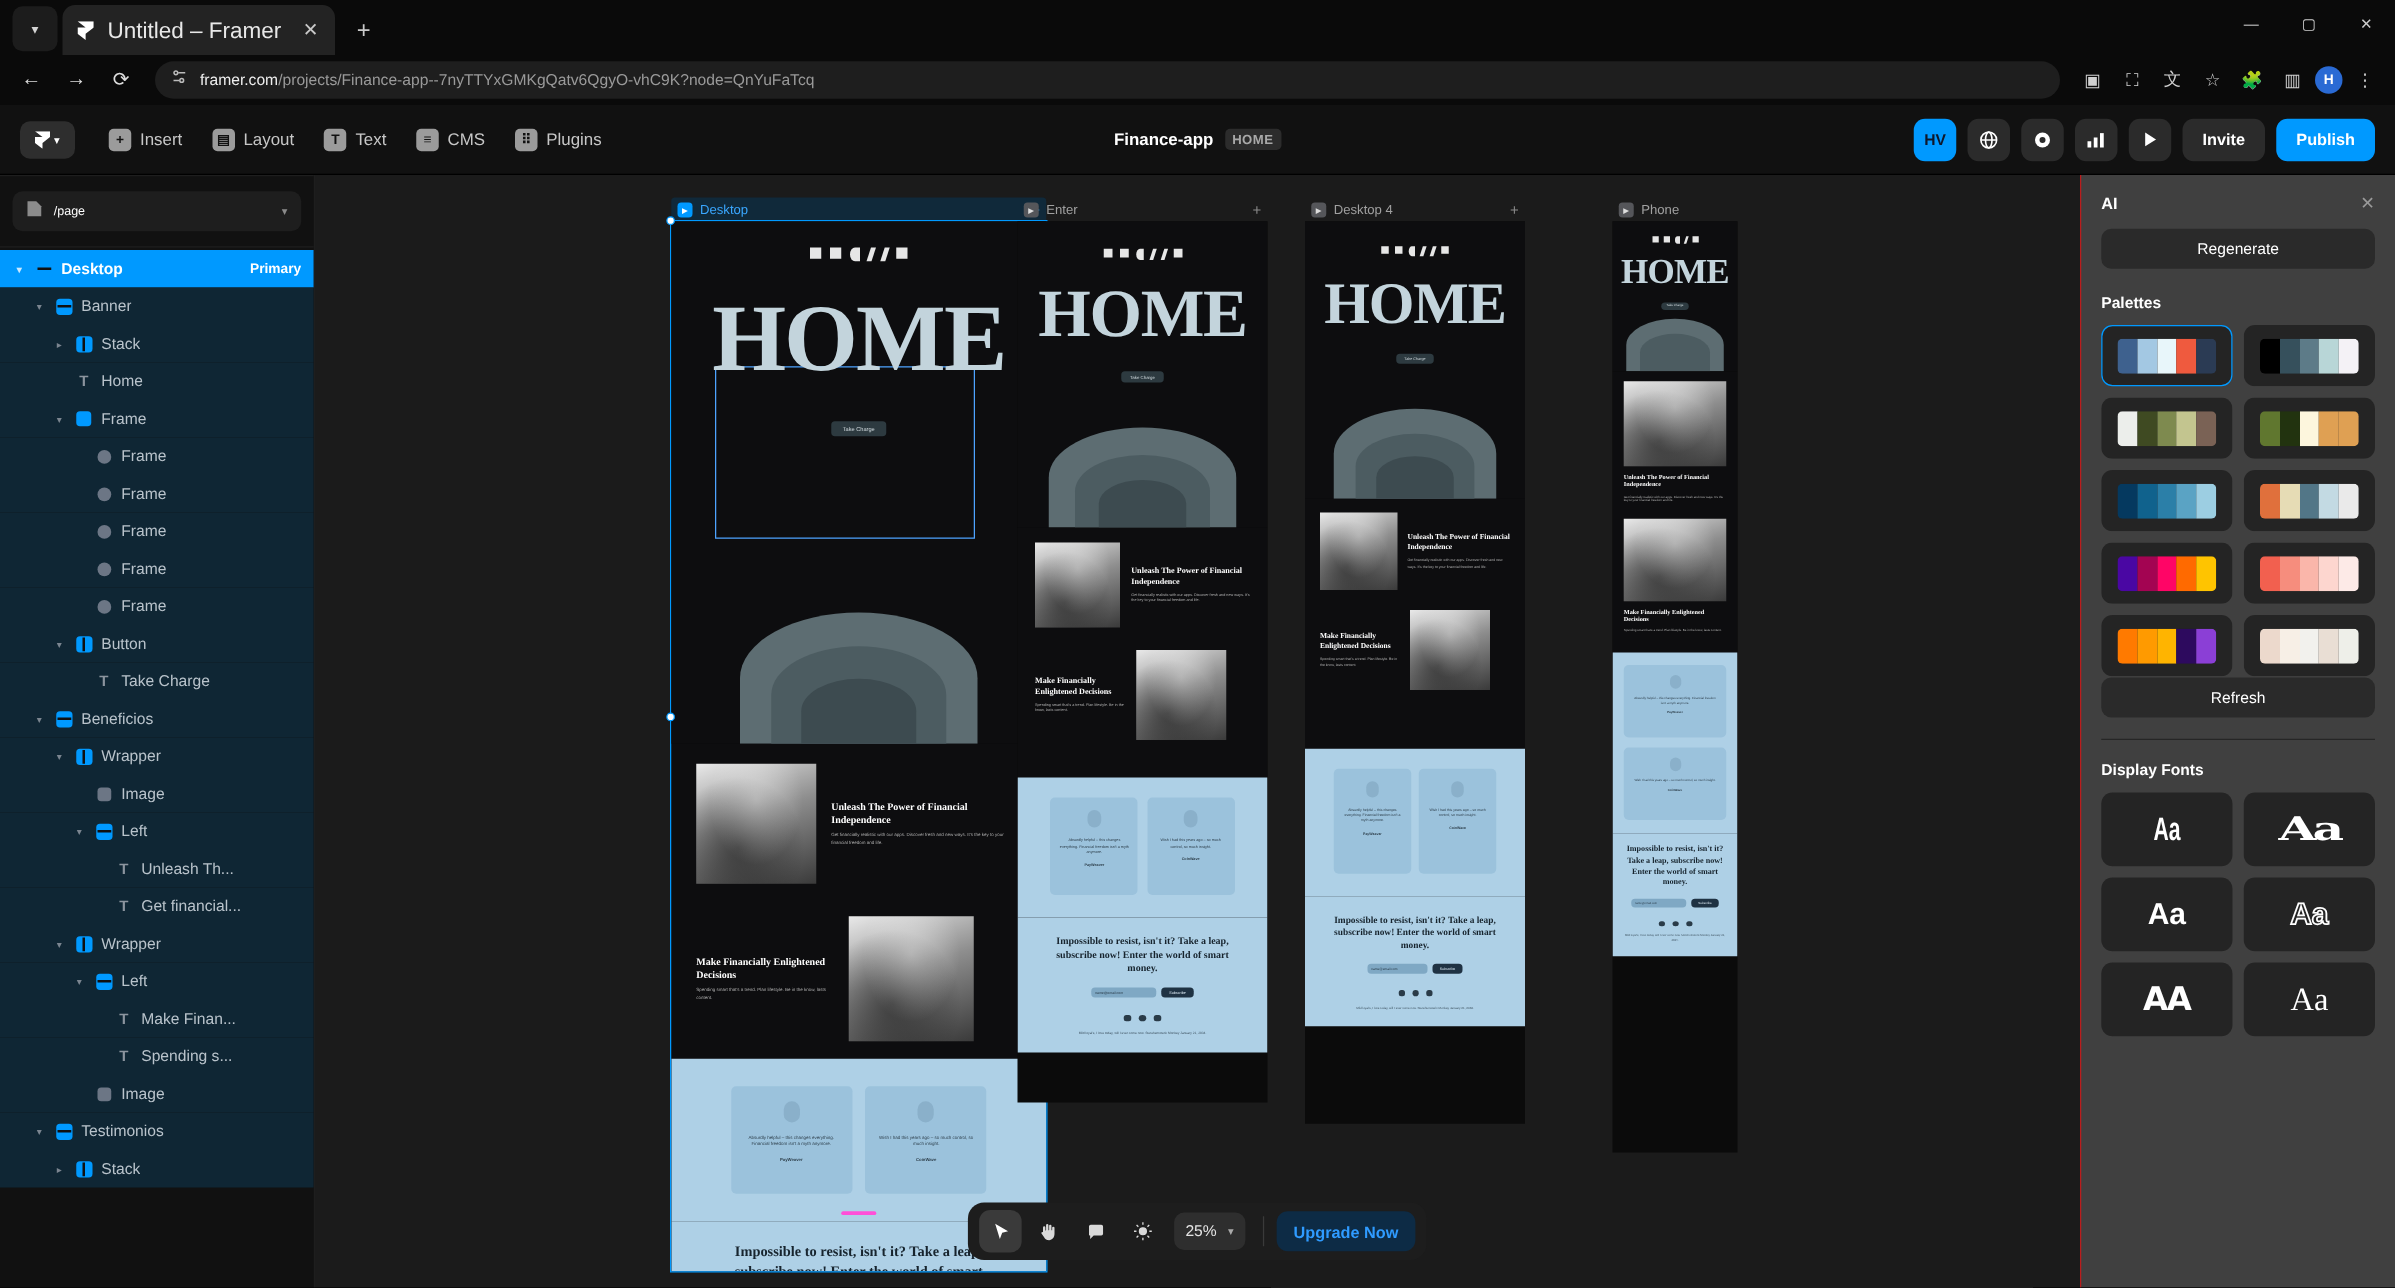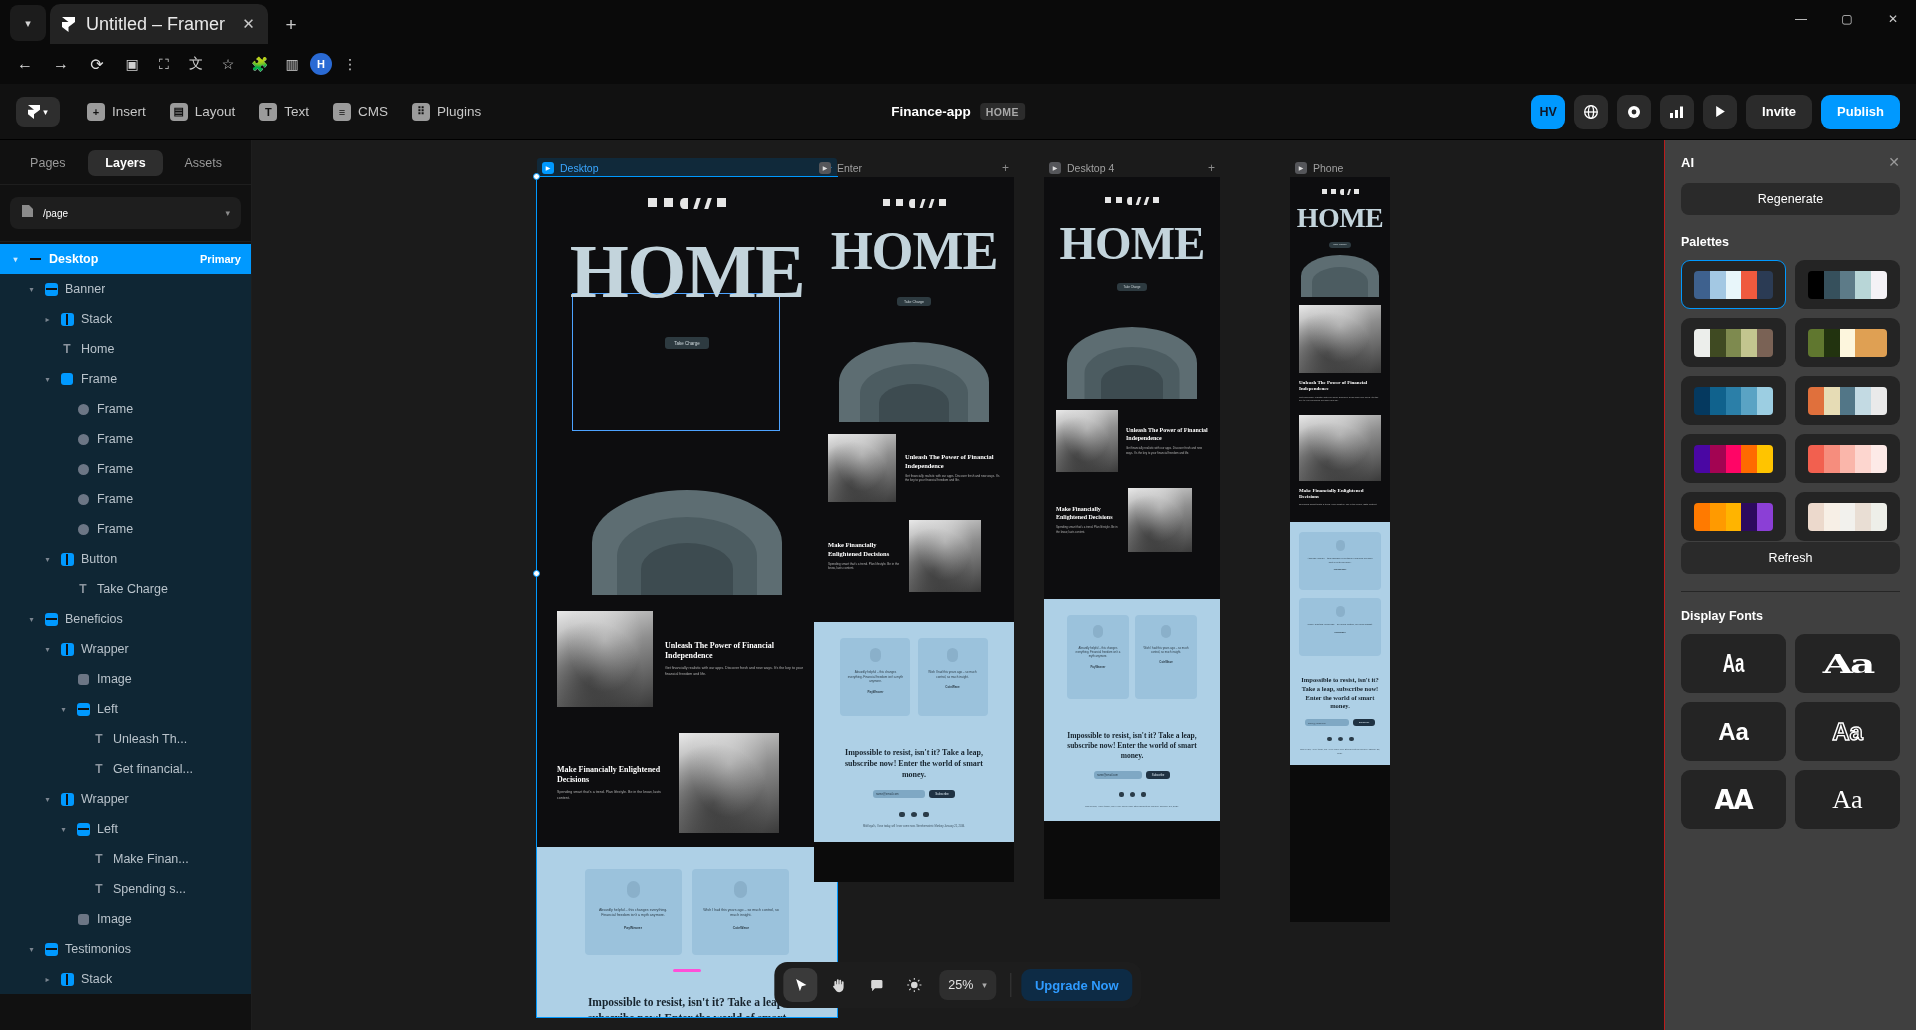--- a/index.html
+++ b/index.html
@@ -237,20 +237,33 @@
         <span class="tab-title">Untitled – Framer</span>
         <span class="tab-close">✕</span>
       </div>
       <div class="tab-new">+</div>
     </div>
 
     <div class="urlbar-row">
       <div class="nav-btn">←</div>
       <div class="nav-btn">→</div>
       <div class="nav-btn">⟳</div>
+      <div class="urlbox">
+        <span>
+          <svg width="15" height="15" viewBox="0 0 16 16" fill="none" stroke="#bbb" stroke-width="1.3">
+            <circle cx="5" cy="4.5" r="1.6"></circle>
+              <line x1="7" y1="4.5" x2="13" y2="4.5"></line>
+            <circle cx="10" cy="11" r="1.6"></circle>
+              <line x1="3" y1="11" x2="8" y2="11"></line>
+          </svg>
+        </span>
+        <span class="url-text">
+          <b>framer.com</b><span>/projects/Finance-app--7nyTTYxGMKgQatv6QgyO-vhC9K?node=QnYuFaTcq</span>
+        </span>
+      </div>
       <div class="chrome-icons">
         <div class="ci">▣</div>
         <div class="ci">⛶</div>
         <div class="ci">文</div>
         <div class="ci">☆</div>
         <div class="ci">🧩</div>
         <div class="ci">▥</div>
         <div class="ci avatar">H</div>
         <div class="ci">⋮</div>
       </div>
@@ -327,25 +340,20 @@
           </svg>
       </div>
       <div class="rt-text">Invite</div>
       <div class="rt-text publish">Publish</div>
     </div>
   </div>
 
   <div class="body-row">
 
     <div class="left-panel">
-      <div class="seg-tabs">
-        <div class="seg">Pages</div>
-        <div class="seg active">Layers</div>
-        <div class="seg">Assets</div>
-      </div>
       <div class="panel-div"></div>
       <div class="page-select">
         <span>
           <svg width="13" height="14" viewBox="0 0 13 14">
               <path d="M1 1h7l4 4v8H1z" fill="#8b8b8b"></path>
             </svg>
         </span>
         <span class="nm">/page</span>
         <span style="color:#8b8b8b;font-size:9px">▾</span>
       </div>

